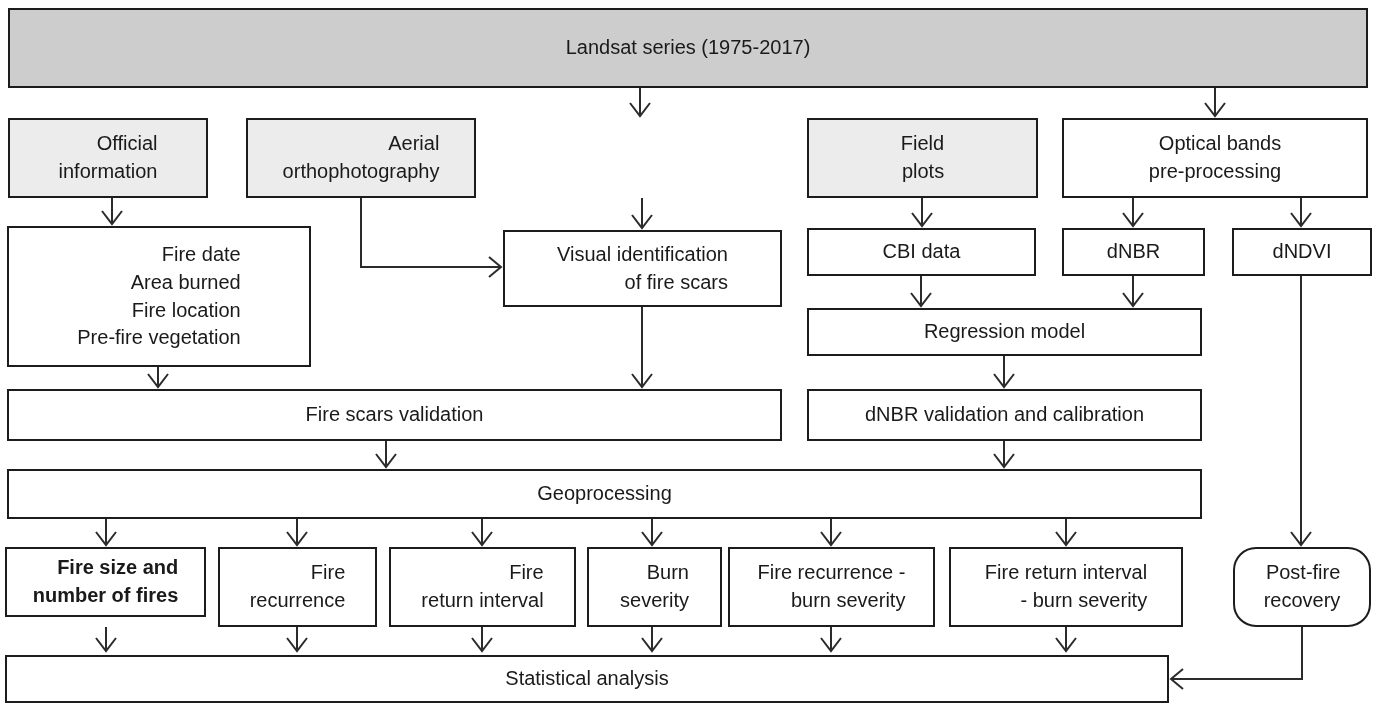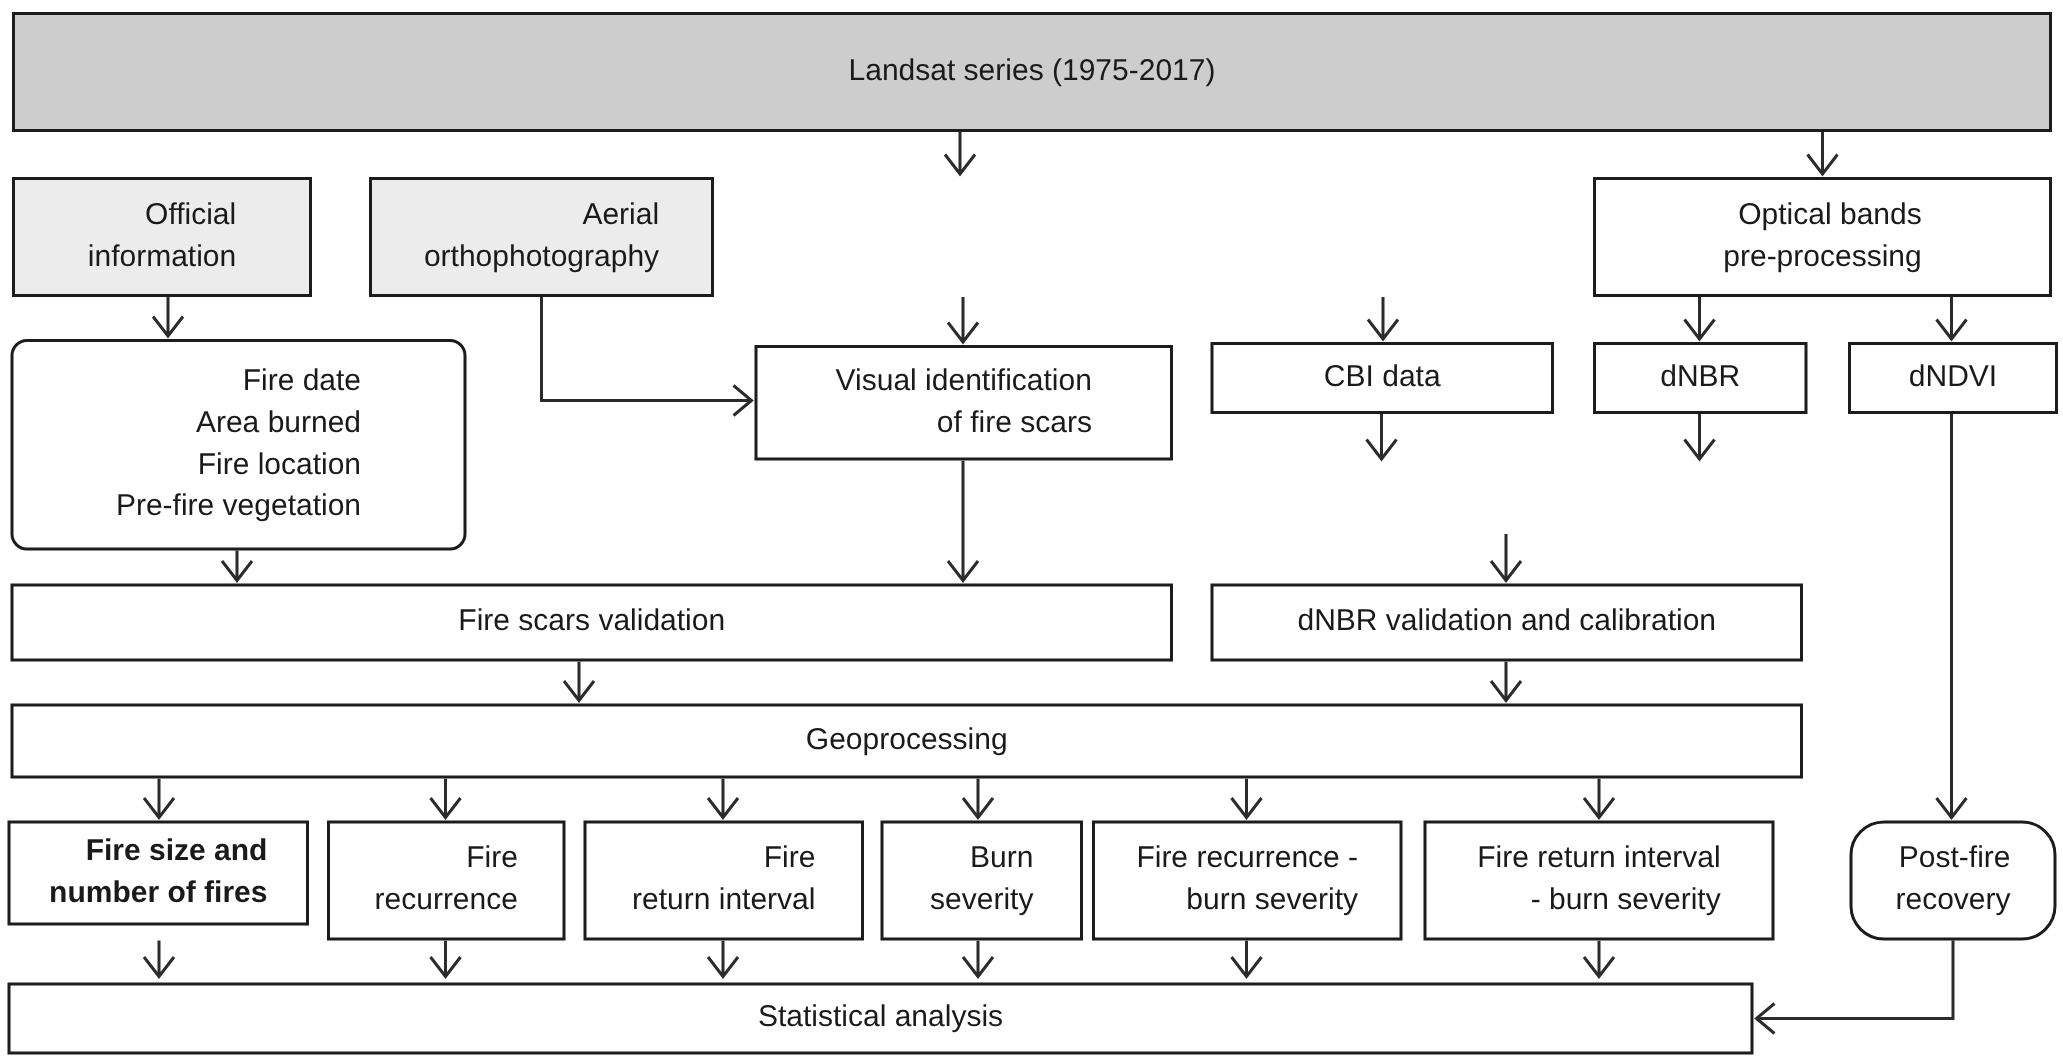--- a/index.html
+++ b/index.html
@@ -25,21 +25,21 @@
   }
   .fill-gray{background:var(--fill-gray,#cdcdcd);}
   .fill-light{background:var(--fill-light,#ececec);}
 
   #n-landsat{left:8px;top:8px;width:1360px;height:80px;}
   #n-official{left:8px;top:118px;width:200px;height:80px;}
   #n-aerial{left:246px;top:118px;width:230px;height:80px;}
   #n-false-colour{left:503px;top:118px;width:279px;height:80px;}
   #n-field-plots{left:807px;top:118px;width:231px;height:80px;}
   #n-optical{left:1062px;top:118px;width:306px;height:80px;}
-  #n-fire-date{left:7px;top:226px;width:304px;height:141px;border-radius:11px;}
+  #n-fire-date{left:7px;top:226px;width:304px;height:141px;}
   #n-visual-id{left:503px;top:230px;width:279px;height:77px;}
   #n-cbi{left:807px;top:228px;width:229px;height:48px;}
   #n-dnbr{left:1062px;top:228px;width:143px;height:48px;}
   #n-dndvi{left:1232px;top:228px;width:140px;height:48px;}
   #n-regression{left:807px;top:308px;width:395px;height:48px;}
   #n-fire-scars-validation{left:7px;top:389px;width:775px;height:52px;}
   #n-dnbr-validation{left:807px;top:389px;width:395px;height:52px;}
   #n-geoprocessing{left:7px;top:469px;width:1195px;height:50px;}
   #n-fire-size{left:5px;top:547px;width:201px;height:70px;font-weight:bold;}
   #n-fire-recurrence{left:218px;top:547px;width:159px;height:80px;}
@@ -85,31 +85,34 @@
     <path d="M831,627 V651 M821,638 L831,651 L841,638"></path>
     <path d="M1066,627 V651 M1056,638 L1066,651 L1076,638"></path>
     <path d="M1302,627 V679 H1171 M1183,669 L1171,679 L1183,689"></path>
   </svg>
 
   <div class="node fill-gray" id="n-landsat">Landsat series (1975-2017)</div>
   <div class="node fill-light" id="n-official">Official
 information</div>
   <div class="node fill-light" id="n-aerial">Aerial
 orthophotography</div>
+  <div class="node fill-light" id="n-field-plots">Field
+plots</div>
   <div class="node" id="n-optical">Optical bands
 pre-processing</div>
   <div class="node" id="n-fire-date">Fire date
 Area burned
 Fire location
 Pre-fire vegetation</div>
   <div class="node" id="n-visual-id">Visual identification
 of fire scars</div>
   <div class="node" id="n-cbi">CBI data</div>
   <div class="node" id="n-dnbr">dNBR</div>
   <div class="node" id="n-dndvi">dNDVI</div>
+  <div class="node" id="n-regression">Regression model</div>
   <div class="node" id="n-fire-scars-validation">Fire scars validation</div>
   <div class="node" id="n-dnbr-validation">dNBR validation and calibration</div>
   <div class="node" id="n-geoprocessing">Geoprocessing</div>
   <div class="node" id="n-fire-size">Fire size and
 number of fires</div>
   <div class="node" id="n-fire-recurrence">Fire
 recurrence</div>
   <div class="node" id="n-fire-return">Fire
 return interval</div>
   <div class="node" id="n-burn-severity">Burn

